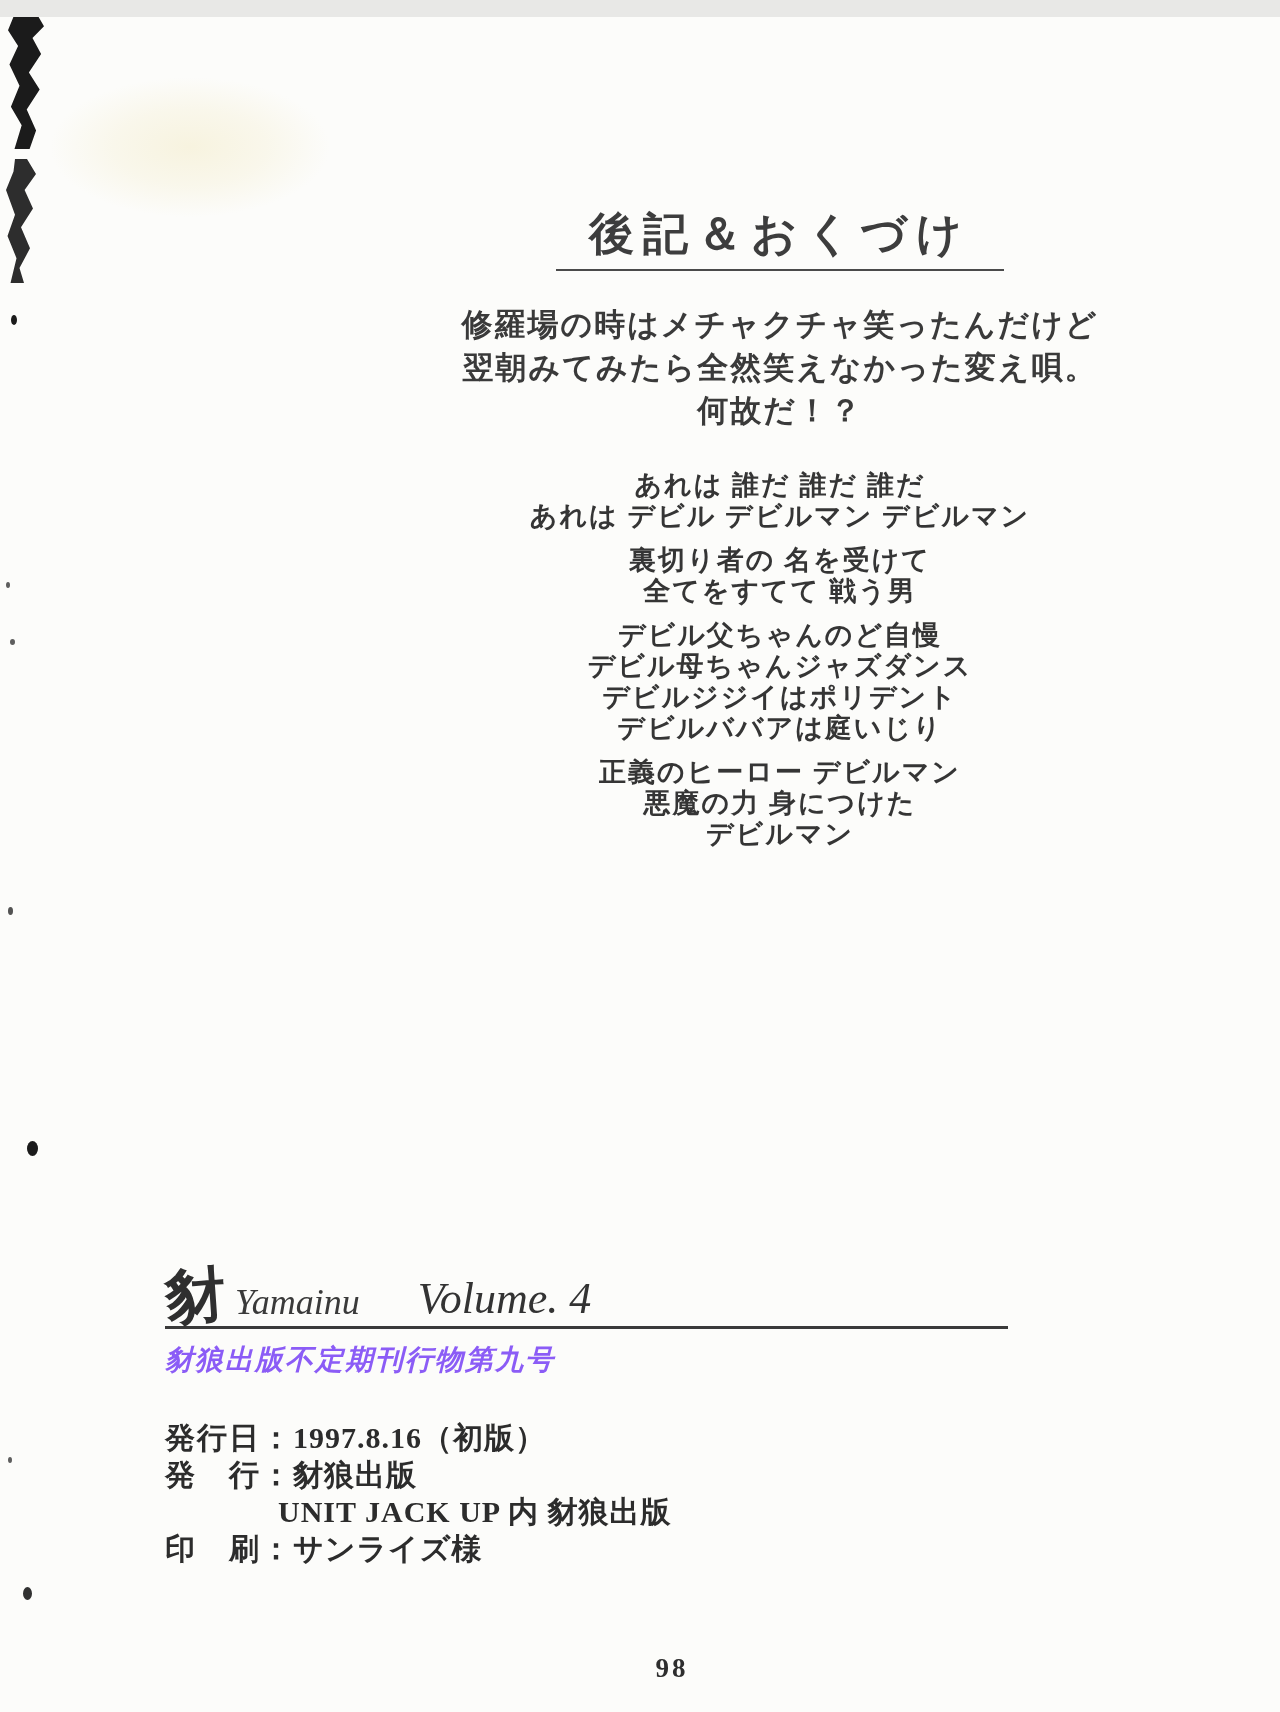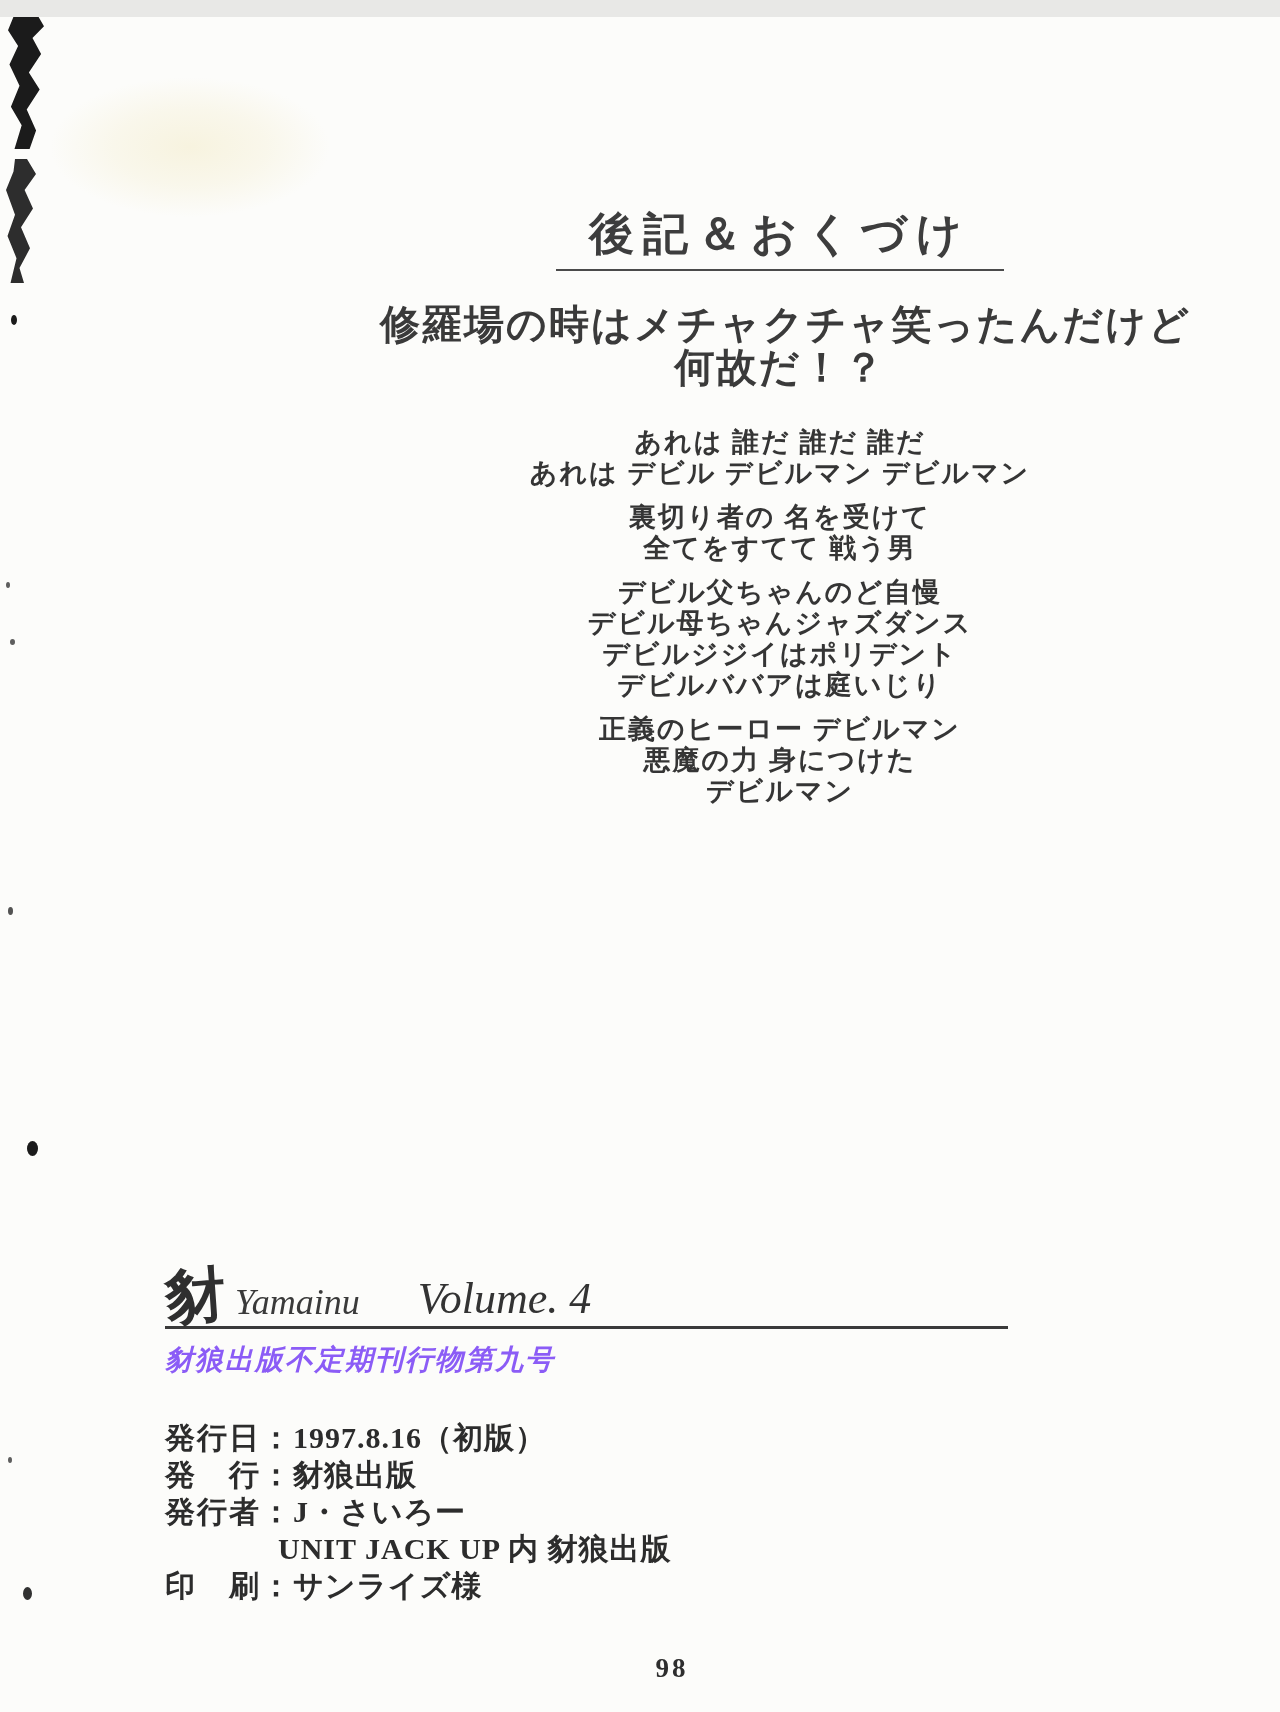--- a/index.html
+++ b/index.html
@@ -37,21 +37,21 @@
     font-family:"Liberation Sans","DejaVu Sans",sans-serif;
     font-weight:bold;font-size:45px;letter-spacing:9px;
     color:#3d3d3d;line-height:58px;white-space:nowrap;
   }
   .aw-underline{
     width:448px;height:2px;background:#4a4a4a;margin:6px auto 0 auto;
   }
   .aw-intro{
     margin-top:32px;
     font-family:"Liberation Sans","DejaVu Sans",sans-serif;
-    font-weight:bold;font-size:40px;line-height:43px;letter-spacing:2px;
+    font-weight:bold;font-size:31px;line-height:43px;letter-spacing:2px;
     color:#3a3a3a;white-space:nowrap;
   }
   .song{margin-top:38px;font-weight:bold;color:#353535;}
   .verse{margin-bottom:13px;}
   .song-line{
     font-size:27px;line-height:31px;letter-spacing:2px;white-space:nowrap;
   }
   
   .colophon{position:absolute;left:165px;top:1243px;width:850px;color:#2c2c2c;}
   .logo-row{display:flex;align-items:flex-end;height:62px;}
@@ -99,20 +99,21 @@
   <div class="artifact dot" style="left:27px;top:1124px;width:11px;height:15px;"></div>
   <div class="artifact dot" style="left:8px;top:1440px;width:4px;height:6px;opacity:.7;"></div>
   <div class="artifact dot" style="left:23px;top:1570px;width:9px;height:13px;opacity:.9;"></div>
 
   <div class="afterword">
     <div class="aw-title">後記＆おくづけ</div>
     <div class="aw-underline"></div>
 
     <div class="aw-intro">
       <div>修羅場の時はメチャクチャ笑ったんだけど</div>
+      <div>翌朝みてみたら全然笑えなかった変え唄。</div>
       <div>何故だ！？</div>
     </div>
 
     <div class="song">
       <div class="verse">
         <div class="song-line">あれは 誰だ 誰だ 誰だ</div>
         <div class="song-line">あれは デビル デビルマン デビルマン</div>
       </div>
       <div class="verse">
         <div class="song-line">裏切り者の 名を受けて</div>
@@ -141,23 +142,20 @@
     <div class="logo-rule"></div>
     <div class="col-subtitle">豺狼出版不定期刊行物第九号</div>
 
     <div class="col-rows">
       <div class="col-row">
         <span class="label">発行日：</span><span class="value">1997.8.16（初版）</span>
       </div>
       <div class="col-row">
         <span class="label">発　行：</span><span class="value">豺狼出版</span>
       </div>
-      <div class="col-row">
-        <span class="label">発行者：</span><span class="value">J・さいろー</span>
-      </div>
       <div class="col-row indent">
         <span class="value">UNIT JACK UP 内 豺狼出版</span>
       </div>
       <div class="col-row">
         <span class="label">印　刷：</span><span class="value">サンライズ様</span>
       </div>
     </div>
   </div>
 
   <div class="page-number">98</div>

